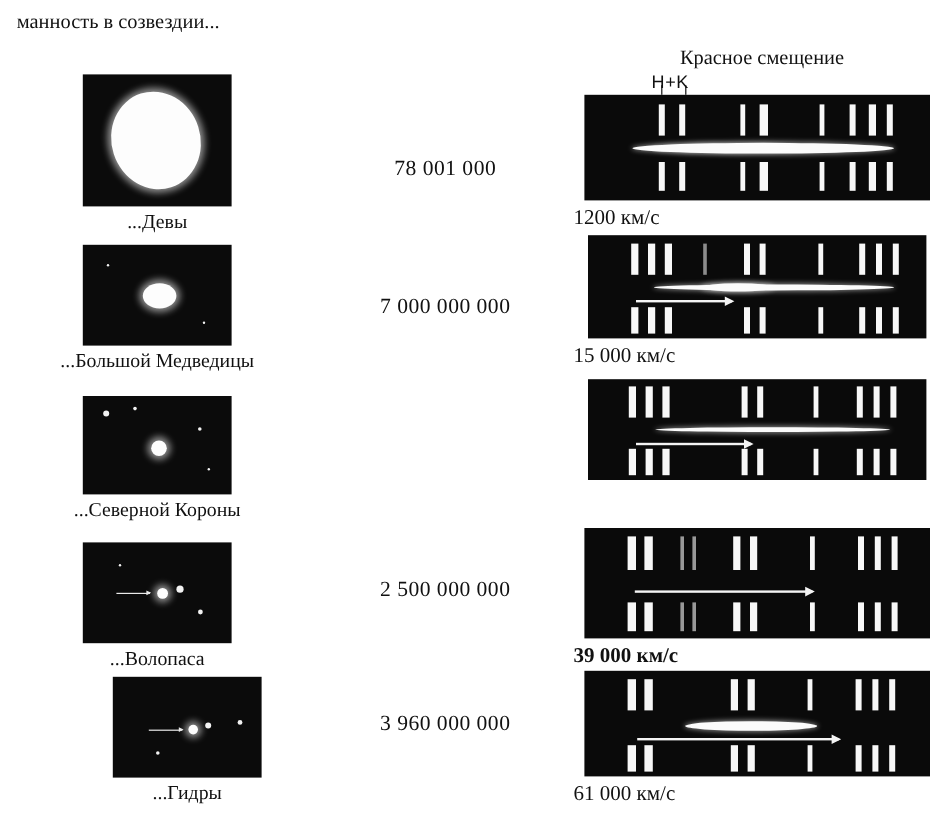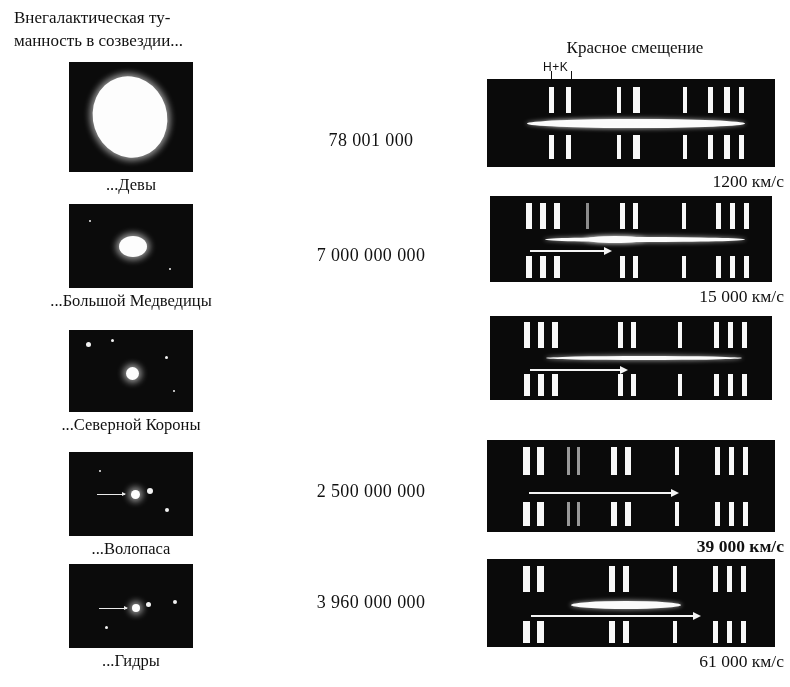--- a/index.html
+++ b/index.html
@@ -136,46 +136,45 @@
   .specarrow:after {
     content: "";
     position: absolute;
     right: -2px;
     top: -3px;
     border-left: 8px solid #f4f4f4;
     border-top: 4px solid transparent;
     border-bottom: 4px solid transparent;
   }
   .velocity {
-    text-align: right;
+    text-align: left;
     font-size: 17.5px;
     margin-top: 4px;
     white-space: nowrap;
   }
 
   .hk-label {
     position: absolute;
-    font-size: 12px;
+    font-size: 15px;
     font-family: "Liberation Sans", sans-serif;
     color: #111;
     letter-spacing: 0.5px;
   }
   .hk-tick {
     position: absolute;
     width: 1px;
     background: #111;
   }
 </style>
 </head>
 <body>
 
 <div class="page">
 
   <div class="col-head" id="head-galaxy">
-    <div>Внегалактическая ту-</div>
     <div>манность в созвездии...</div>
   </div>
 
 
   <div class="col-head" id="head-redshift">Красное смещение</div>
 
   <div class="galaxy-row" style="top:62px;">
     <div class="plate" style="width:124px;height:110px;">
       <div class="blob soft" style="left:24px;top:14px;width:74px;height:82px;transform:rotate(-18deg);"></div>
     </div>
@@ -206,21 +205,21 @@
     <div class="plate" style="width:124px;height:82px;">
       <div class="blob soft" style="left:57px;top:37px;width:13px;height:13px;"></div>
       <div class="dot" style="left:17px;top:12px;width:5px;height:5px;"></div>
       <div class="dot" style="left:42px;top:9px;width:3px;height:3px;"></div>
       <div class="dot" style="left:96px;top:26px;width:3px;height:3px;"></div>
       <div class="dot" style="left:104px;top:60px;width:2px;height:2px;"></div>
     </div>
     <div class="caption">...Северной Короны</div>
   </div>
 
-  <div class="galaxy-row" style="top:564px;">
+  <div class="galaxy-row" style="top:564px;margin-left:25px;">
     <div class="plate" style="width:124px;height:84px;">
       <div class="blob soft" style="left:63px;top:40px;width:8px;height:8px;"></div>
       <div class="dot" style="left:77px;top:38px;width:5px;height:5px;"></div>
       <div class="dot" style="left:104px;top:36px;width:4px;height:4px;"></div>
       <div class="dot" style="left:36px;top:62px;width:3px;height:3px;"></div>
       <div class="arrow-small" style="left:30px;top:44px;width:28px;"></div>
     </div>
     <div class="caption">...Гидры</div>
   </div>
 

